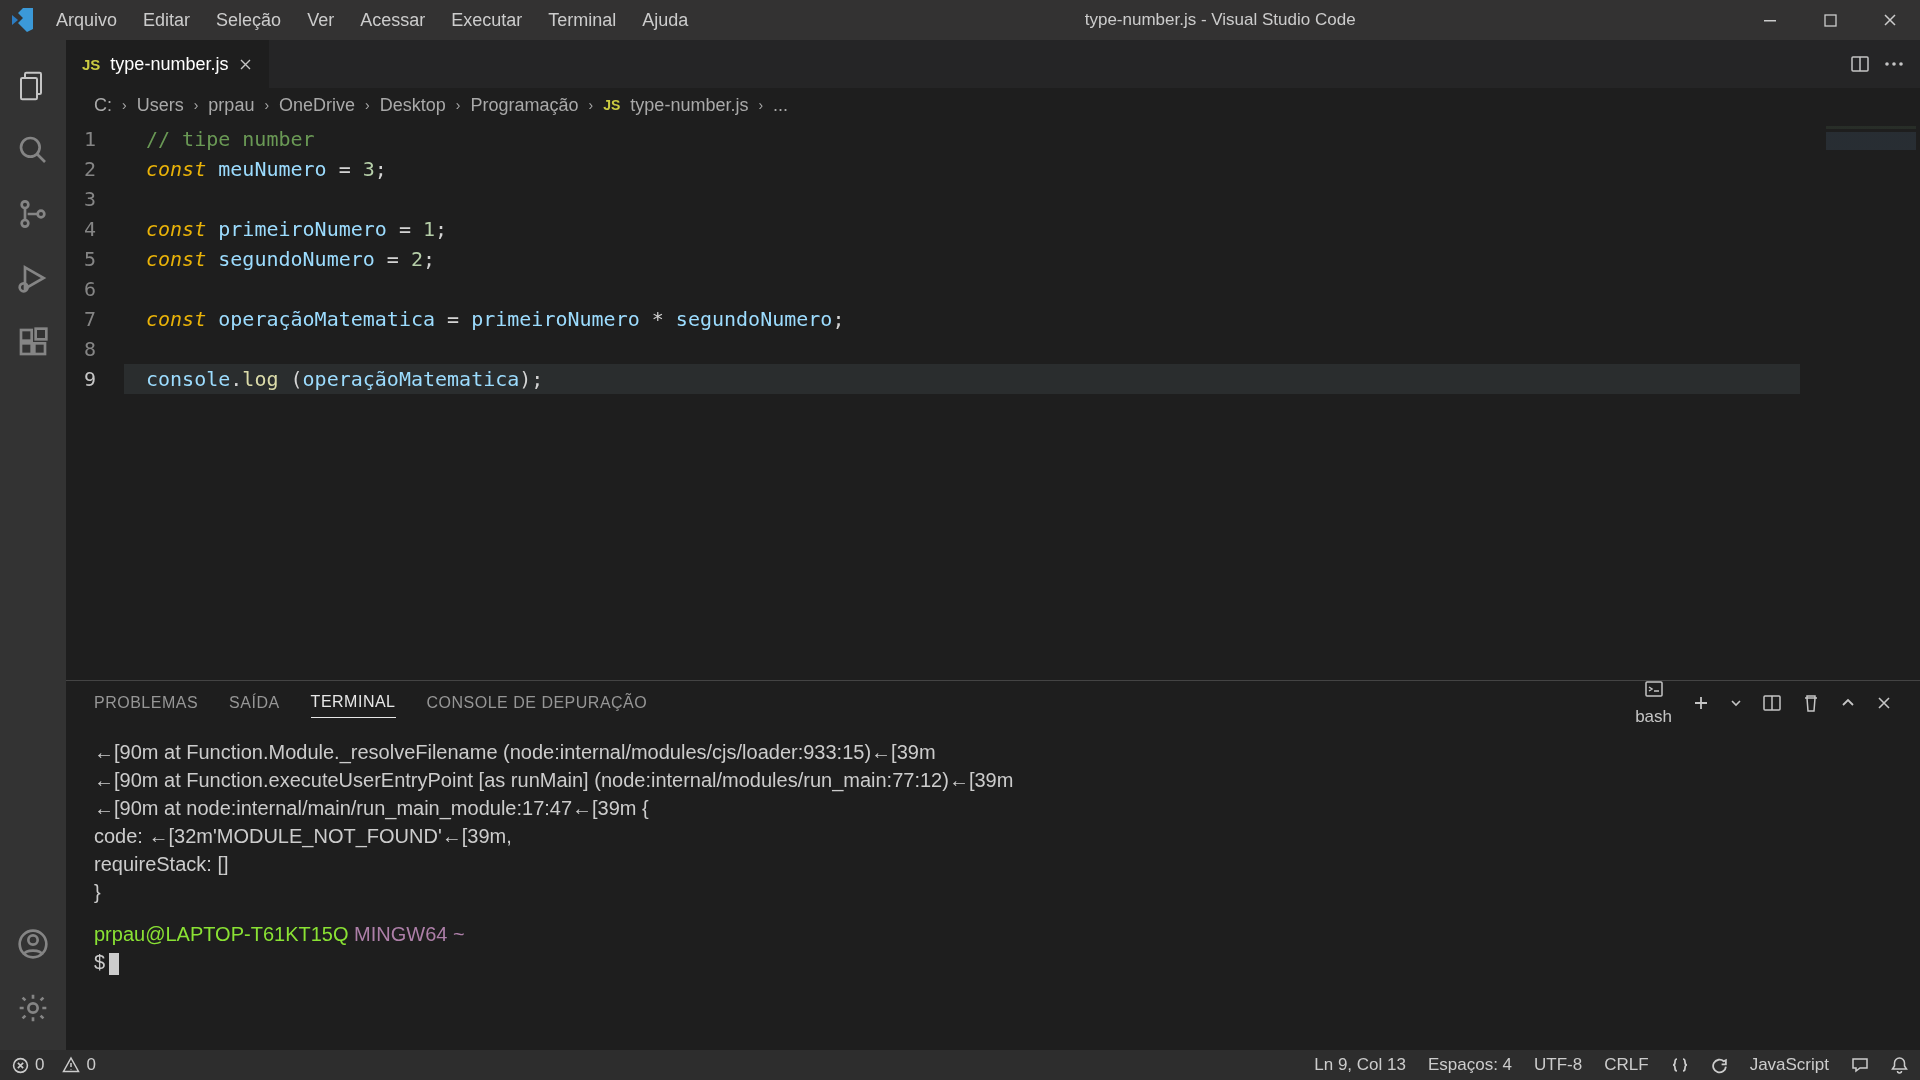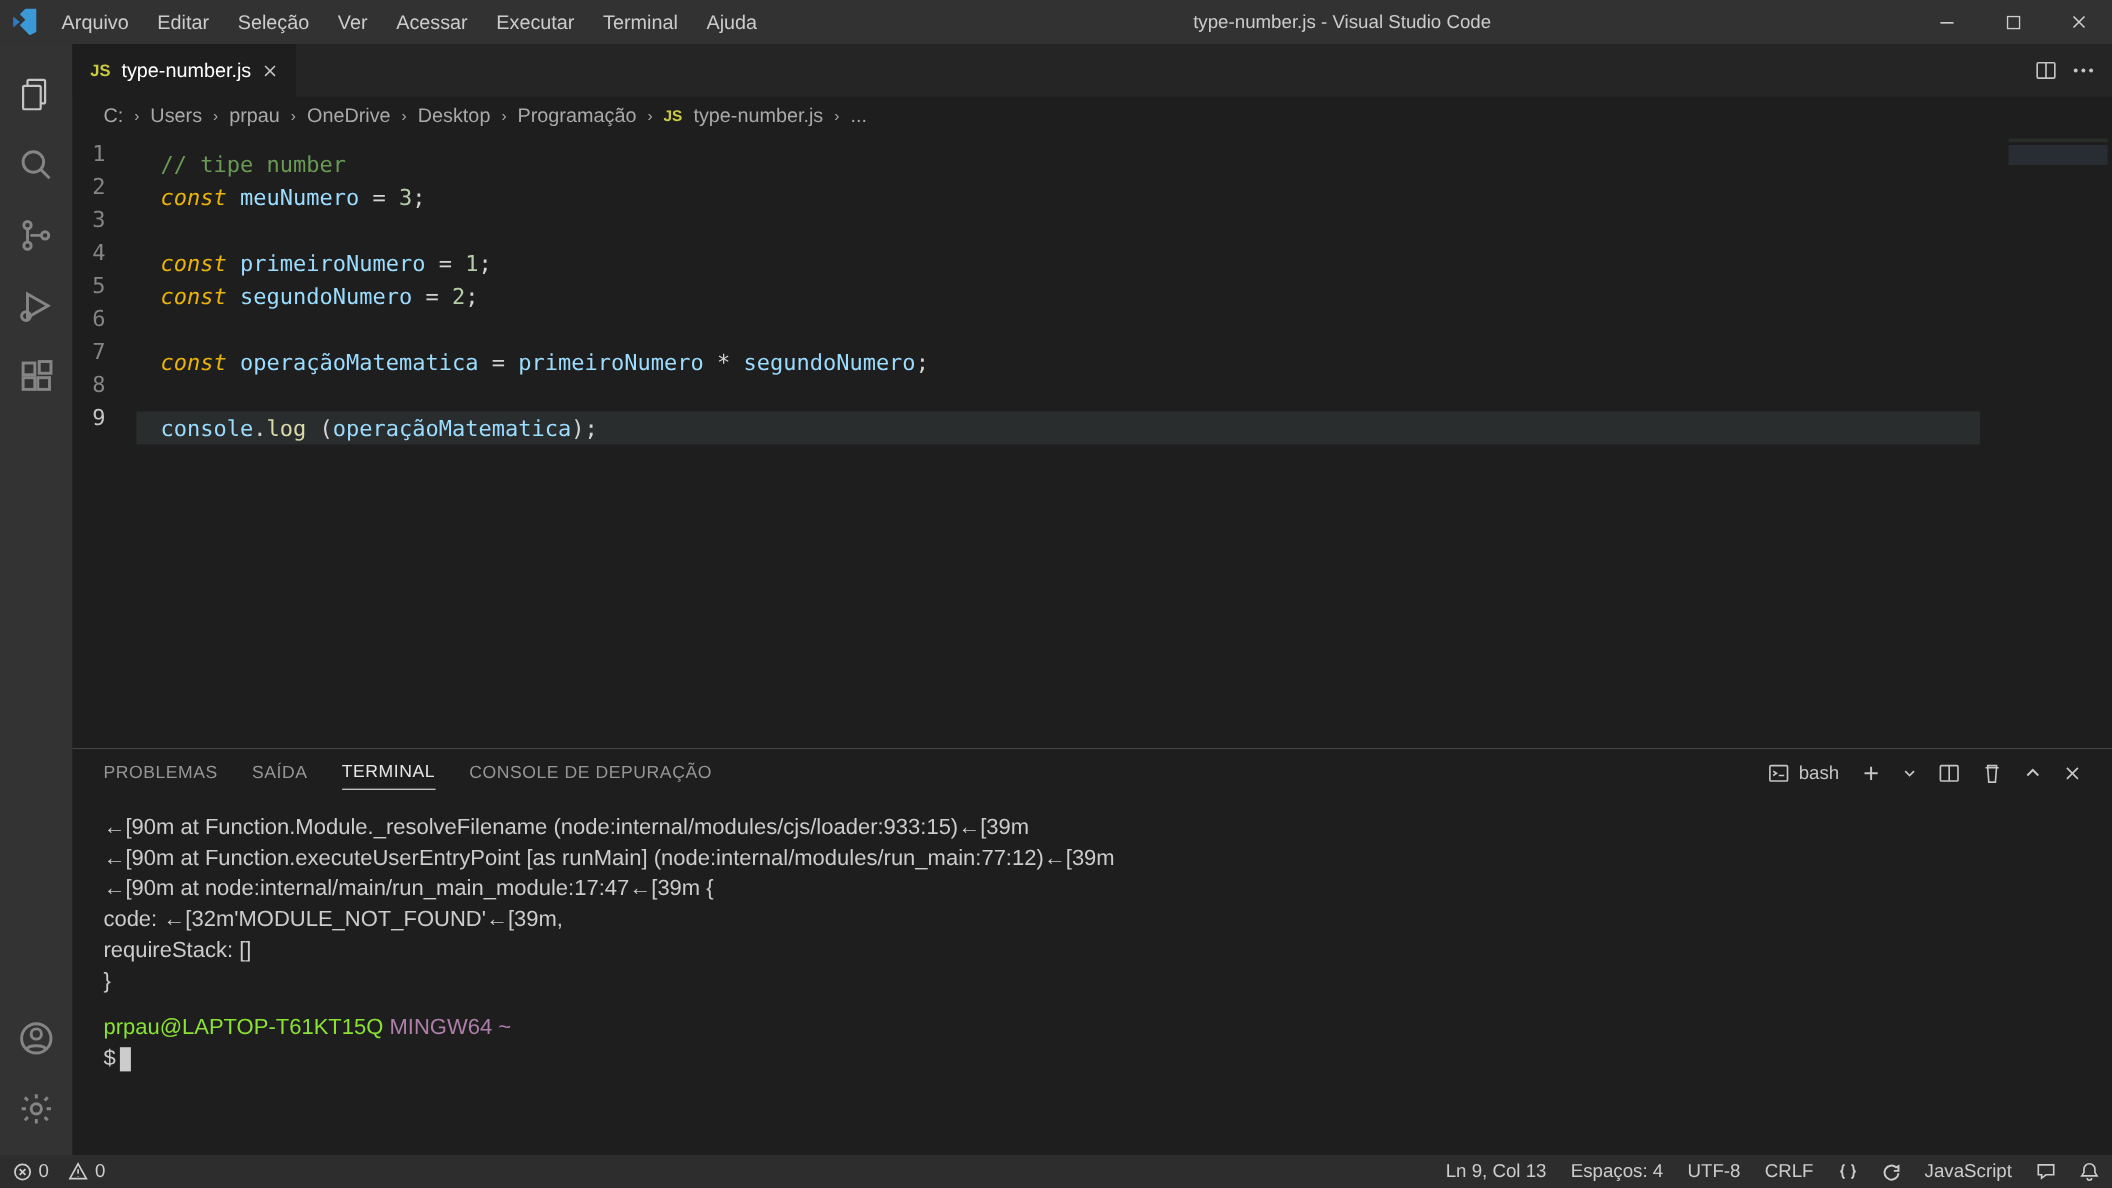--- a/index.html
+++ b/index.html
@@ -45,39 +45,39 @@
 .tab .js-badge { color: #cbcb41; font-weight: bold; font-size: 15px; }
 .tabs-spacer { flex: 1; }
 .tab-actions { display: flex; align-items: center; gap: 14px; padding-right: 16px; color:#c5c5c5; }
 
 .breadcrumb { height: 34px; display: flex; align-items: center; gap: 10px; padding-left: 28px; color: #a9a9a9; font-size: 18px; }
 .breadcrumb .chev { color: #a9a9a9; font-size: 14px; }
 .breadcrumb .js-badge { color: #cbcb41; font-weight: bold; font-size: 14px; }
 
 .editor-wrap { position: relative; flex: 1; display: flex; }
 .gutter { width: 58px; text-align: right; padding-right: 28px; color: #858585; font-family: Consolas, monospace; font-size: 20px; line-height: 30px; padding-top: 2px; }
-.code { flex: 1; font-family: Consolas, monospace; font-size: 20px; line-height: 30px; padding-top: 2px; position: relative; margin-top: 10px; }
+.code { flex: 1; font-family: Consolas, monospace; font-size: 20px; line-height: 30px; padding-top: 2px; position: relative; }
 .code .line { white-space: pre; padding-left: 22px; }
 .line.current { background: #2a2d2e; }
 .tok-comment { color: #6a9955; }
 .tok-keyword { color: #eab308; font-style: italic; }
 .tok-var { color: #9cdcfe; }
 .tok-func { color: #dcdcaa; }
 .tok-num { color: #b5cea8; }
 .tok-op { color: #d4d4d4; }
 .tok-console { color: #9cdcfe; }
 .minimap { position:absolute; right:0; top:0; width:120px; height:100%; background:#1e1e1e; border-left:0; }
 .minimap .mm-chunk { position:absolute; top:4px; right:4px; width:90px; height:24px; background: linear-gradient(#3a4a3a 0 3px, transparent 3px 6px, #3a4a5a 6px 20px); opacity:0.35; }
 
 .panel { height: 370px; border-top: 1px solid #444444; display: flex; flex-direction: column; }
 .panel-tabs { height: 43px; display: flex; align-items: center; padding: 0 28px; gap: 31px; font-size: 16px; }
 .panel-tabs .ptab { color: #969696; padding: 6px 0; letter-spacing: 0.5px; }
 .panel-tabs .ptab.active { color: #e7e7e7; border-bottom: 1px solid #e7e7e7; }
 .panel-tabs .right-tools { margin-left: auto; display: flex; align-items: center; gap: 20px; color:#c5c5c5; font-size: 17px; }
-.panel-tabs .bash-ind { display: flex; align-items: center; gap: 8px; }
+.panel-tabs .bash-ind { display: flex; align-items: center; gap: 8px; flex-direction: column; }
 .terminal-body { flex:1; padding: 14px 28px; font-family: Liberation Sans, sans-serif; font-size: 20px; line-height: 28px; color: #cccccc; overflow:hidden; }
 .terminal-body .prompt-user { color: #8ae234; }
 .terminal-body .prompt-host { color: #ad7fa8; }
 .terminal-body .prompt-path { color: #ad7fa8; }
 .terminal-cursor { display:inline-block; width:10px; height:22px; background:#cccccc; vertical-align:middle; margin-left:4px; }
 
 .statusbar { position:absolute; left:0; right:0; bottom:0; height:30px; background:#2d2d2d; display:flex; align-items:center; padding:0 12px; font-size:17px; color:#cccccc; }
 .statusbar .sb-left, .statusbar .sb-right { display:flex; align-items:center; gap:18px; }
 .statusbar .sb-right { margin-left:auto; gap:22px; }
 .sb-item { display:flex; align-items:center; gap:6px; }

